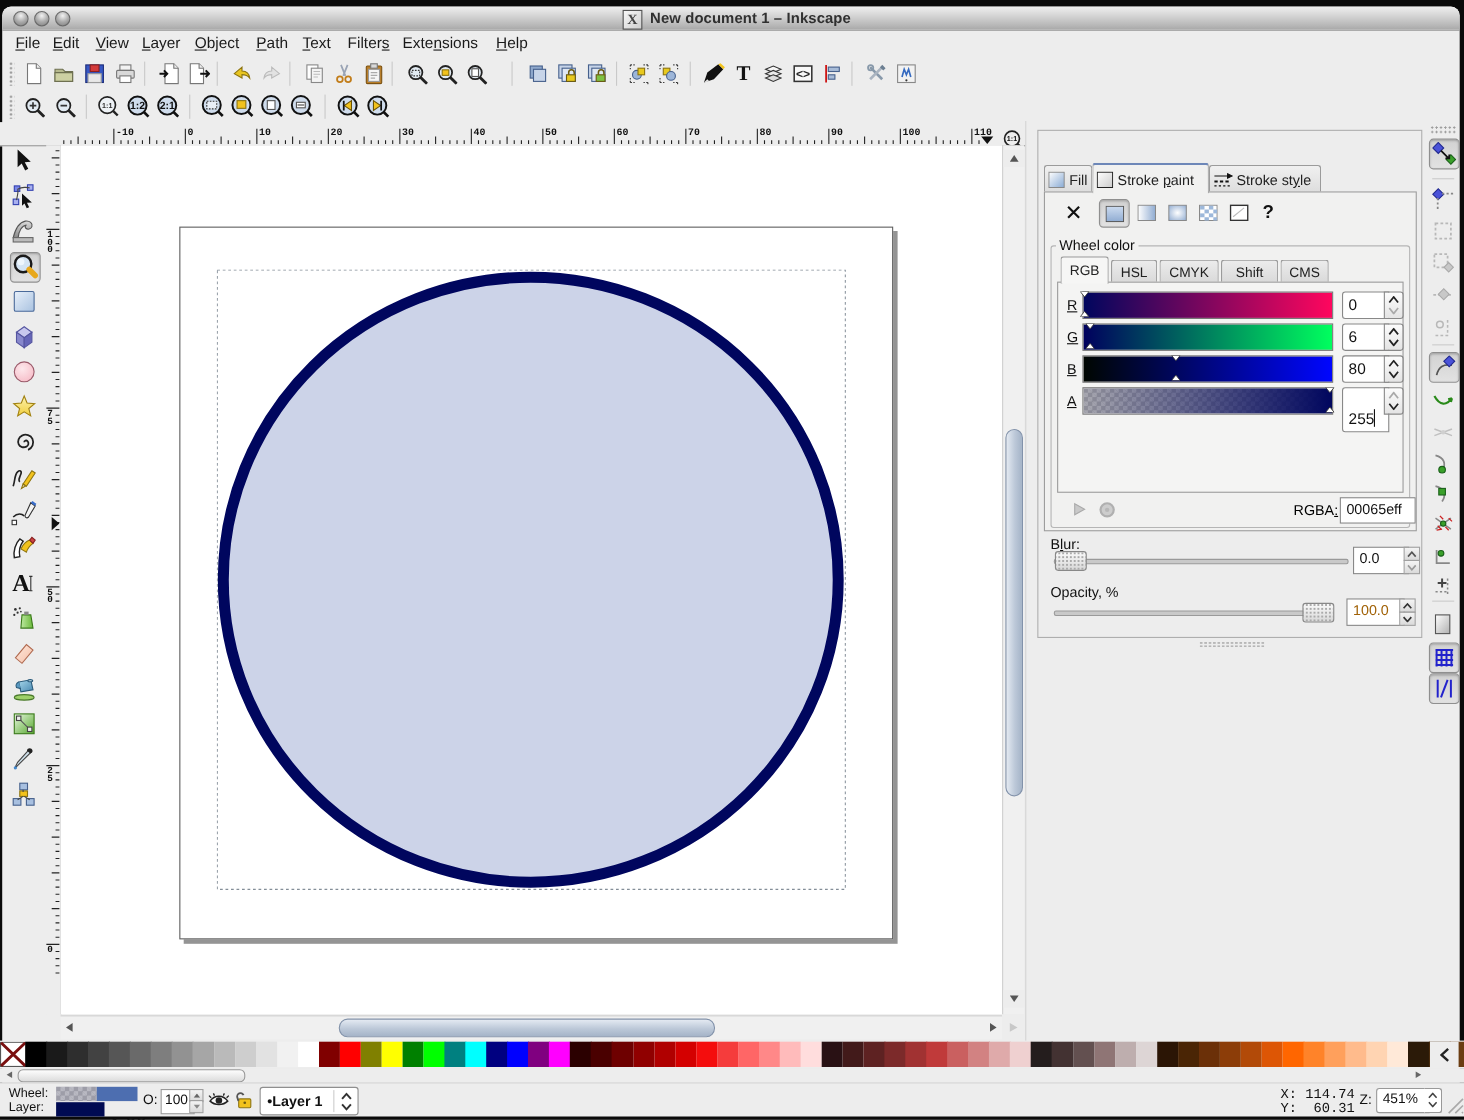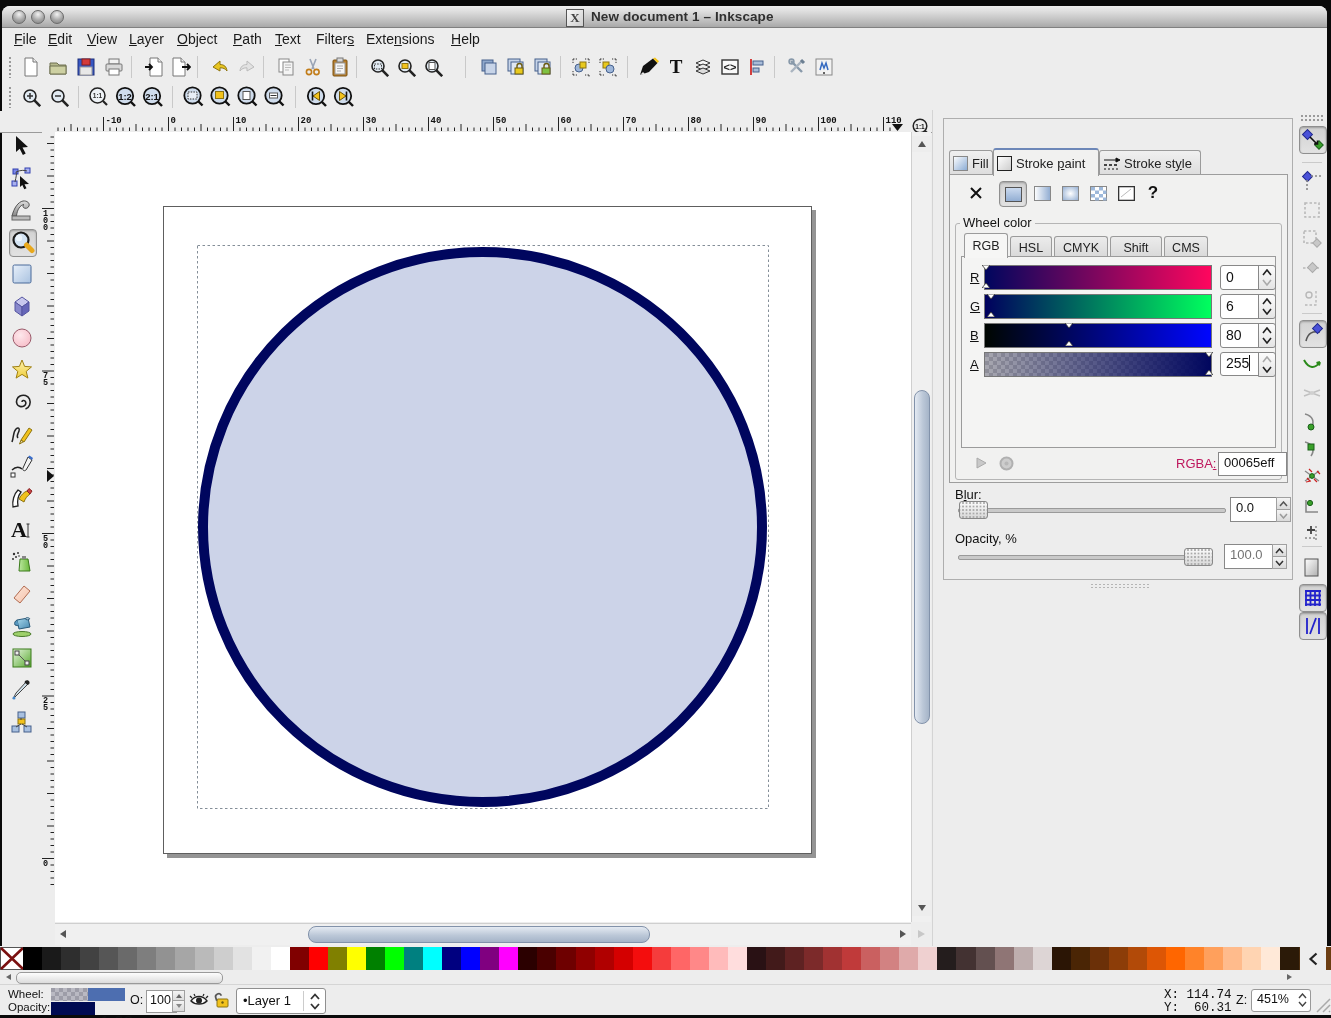--- a/index.html
+++ b/index.html
@@ -978,60 +978,60 @@
       <div class="a" style="left:0;top:0;width:100%;height:100%;background:linear-gradient(90deg,rgba(0,6,94,0),rgba(0,6,94,1))"></div>
     </div>
     <div class="a " style="left:40px;top:233px;width:226px;height:23px">
       <svg class="a" style="left:221px;top:0px" width="8" height="5">
         <path d="M4 5L0 0h8z" fill="#fff" stroke="#333" stroke-width=".8"></path>
       </svg>
       <svg class="a" style="left:221px;bottom:0px" width="8" height="5">
         <path d="M4 0L0 5h8z" fill="#fff" stroke="#333" stroke-width=".8"></path>
       </svg>
     </div>
-    <div class="a " style="left:276px;top:233px;width:36px;height:20px;background:#fff;border:1px solid #888;border-radius:3px 0 0 3px;font-size:14px;color:#111;padding:2px 0 0 5px">255<span style="border-right:1.3px solid #111"></span></div>
+    <div class="a " style="left:276px;top:233px;width:36px;height:20px;background:#fff;border:1px solid #888;border-radius:3px 0 0 3px;font-size:14px;color:#111;padding:19px 0 0 5px">255<span style="border-right:1.3px solid #111"></span></div>
     <div class="a " style="left:314px;top:233px;width:16px;height:23px;background:linear-gradient(#fcfcfc,#e4e4e4);border:1px solid #888;border-radius:0 3px 3px 0">
       <svg class="a" style="left:3px;top:3px" width="10" height="7">
         <path d="M1 6l4-5 4 5" fill="none" stroke="#aaa" stroke-width="1.6"></path>
       </svg>
       <svg class="a" style="left:3px;top:13px" width="10" height="7">
         <path d="M1 1l4 5 4-5" fill="none" stroke="#222" stroke-width="1.6"></path>
       </svg>
     </div>
     <div class="a " style="left:28px;top:334px;width:20px;height:20px;display:flex;align-items:center;justify-content:center">
       <svg width="14" height="14">
         <path d="M2 2l9 5-9 5z" fill="#c9c9c9" stroke="#aaa"></path>
       </svg>
     </div>
     <div class="a " style="left:52px;top:334px;width:20px;height:20px;display:flex;align-items:center;justify-content:center">
       <svg width="15" height="15">
         <circle cx="7.5" cy="7.5" r="6" fill="#cdcdcd" stroke="#b0b0b0" stroke-width="2"></circle>
         <circle cx="7.5" cy="7.5" r="2" fill="#b8b8b8"></circle>
       </svg>
     </div>
-    <div class="a " style="left:232px;top:337px;font-size:13px;color:#be185d">RGBA<span style="text-decoration:underline">:</span></div>
+    <div class="a " style="left:232px;top:337px;font-size:13px;color:#000000">RGBA<span style="text-decoration:underline">:</span></div>
     <div class="a " style="left:274px;top:333px;width:62px;height:20px;background:#fff;border:1px solid #888;font-size:13px;color:#111;padding:2px 0 0 5px">00065eff</div>
     <div class="a " style="left:11px;top:368px;font-size:13px;color:#111">B<span style="text-decoration:underline">l</span>ur:</div>
     <div class="a " style="left:14px;top:389px;width:266px;height:3px;background:#c9c9c9;border:1px solid #9a9a9a;border-radius:2px"></div>
     <div class="a " style="left:15px;top:382px;width:27px;height:16px;background:linear-gradient(#fafafa,#d8d8d8);border:1px solid #888;border-radius:3px;background-image:radial-gradient(circle,#aaa .8px,transparent 1px),linear-gradient(#fafafa,#d8d8d8);background-size:3.5px 3.5px,100% 100%;background-position:center center"></div>
     <div class="a " style="left:286px;top:378px;width:44px;height:21px;background:#fff;border:1px solid #888;font-size:13px;color:#111;padding:2px 0 0 5px">0.0</div>
     <div class="a spinbtn" style="left:332px;top:378px;width:13px;height:11px;display:flex;align-items:center;justify-content:center">
       <svg width="9" height="6">
         <path d="M1 5l3.5-4L8 5" fill="none" stroke="#555" stroke-width="1.5"></path>
       </svg>
     </div>
     <div class="a spinbtn" style="left:332px;top:390px;width:13px;height:11px;display:flex;align-items:center;justify-content:center">
       <svg width="9" height="6">
         <path d="M1 1l3.5 4L8 1" fill="none" stroke="#9a9a9a" stroke-width="1.5"></path>
       </svg>
     </div>
     <div class="a " style="left:11px;top:412px;font-size:13px;color:#111">Opacity, %</div>
     <div class="a " style="left:14px;top:436px;width:252px;height:3px;background:#c9c9c9;border:1px solid #9a9a9a;border-radius:2px"></div>
     <div class="a " style="left:240px;top:429px;width:27px;height:16px;background:linear-gradient(#fafafa,#d8d8d8);border:1px solid #888;border-radius:3px;background-image:radial-gradient(circle,#aaa .8px,transparent 1px),linear-gradient(#fafafa,#d8d8d8);background-size:3.5px 3.5px,100% 100%;background-position:center center"></div>
-    <div class="a " style="left:280px;top:425px;width:46px;height:21px;background:#fff;border:1px solid #888;font-size:13px;color:#737373;padding:2px 0 0 5px">100.0</div>
+    <div class="a " style="left:280px;top:425px;width:46px;height:21px;background:#fff;border:1px solid #888;font-size:13px;color:#a16207;padding:2px 0 0 5px">100.0</div>
     <div class="a spinbtn" style="left:328px;top:425px;width:13px;height:11px;display:flex;align-items:center;justify-content:center">
       <svg width="9" height="6">
         <path d="M1 5l3.5-4L8 5" fill="none" stroke="#333" stroke-width="1.5"></path>
       </svg>
     </div>
     <div class="a spinbtn" style="left:328px;top:437px;width:13px;height:11px;display:flex;align-items:center;justify-content:center">
       <svg width="9" height="6">
         <path d="M1 1l3.5 4L8 1" fill="none" stroke="#333" stroke-width="1.5"></path>
       </svg>
     </div>
@@ -1236,21 +1236,21 @@
     </div>
     <div class="a " style="left:16px;top:1px;width:205px;height:10px;background:linear-gradient(#fdfdfd,#dcdcdc);border:1px solid #9a9a9a;border-radius:5px"></div>
     <div class="a ic" style="left:1283px;top:0;width:12px;height:12px">
       <svg width="7" height="8">
         <path d="M1 1l5 3-5 3z" fill="#666"></path>
       </svg>
     </div>
   </div>
 <div class="a " style="left:0;top:984px;width:1331px;height:30px;background:#ededed;border-top:1px solid #d5d5d5;font-size:11.5px;color:#111">
     <div class="a " style="left:8px;top:3px;font-size:11.5px">Wheel:</div>
-    <div class="a " style="left:8px;top:16px;font-size:11.5px">Opacity:</div>
+    <div class="a " style="left:8px;top:16px;font-size:11.5px">Layer:</div>
     <div class="a " style="left:51px;top:3px;width:37px;height:13px;background-image:linear-gradient(45deg,#b9b9c2 25%,transparent 25%,transparent 75%,#b9b9c2 75%),linear-gradient(45deg,#b9b9c2 25%,transparent 25%,transparent 75%,#b9b9c2 75%);background-size:8px 8px;background-position:0 0,4px 4px;background-color:#9d9da8;"></div>
     <div class="a " style="left:88px;top:3px;width:37px;height:13px;background:#4d6eb0"></div>
     <div class="a " style="left:51px;top:17px;width:44px;height:13px;background:#000a52"></div>
     <div class="a " style="left:100px;top:28px;font-size:17px">1.22</div>
     <div class="a " style="left:130px;top:8px;font-size:12.5px">O:</div>
     <div class="a " style="left:146px;top:5px;width:26px;height:19px;background:#fff;border:1px solid #999;font-size:12.5px;padding:2px 0 0 3px;overflow:hidden">100</div>
     <div class="a spinbtn" style="left:172px;top:5px;width:11px;height:10px;display:flex;align-items:center;justify-content:center">
       <svg width="6" height="4">
         <path d="M3 0L6 4H0z" fill="#666"></path>
       </svg>
@@ -1268,21 +1268,21 @@
       </svg>
     </div>
     <div class="a " style="left:212px;top:6px;width:16px;height:18px">
       <svg width="18" height="18" viewBox="0 0 18 18">
         <rect x="5" y="8" width="11" height="8" rx="1" fill="#f2c21c" stroke="#8d7410"></rect>
         <path d="M4 9V6a3 3 0 0 1 6-.5" fill="none" stroke="#555" stroke-width="1.7" transform="rotate(-18 7 7)"></path>
         <circle cx="10.5" cy="11.5" r="1.2" fill="#6b5a10"></circle>
       </svg>
     </div>
     <div class="a " style="left:236px;top:3px;width:88px;height:24px;background:#fff;border:1px solid #8f8f8f;border-radius:3px">
-      <div class="a " style="left:6px;top:4px;font-size:13px;font-weight:normal;color:#111">•Layer 1</div>
+      <div class="a " style="left:6px;top:4px;font-size:13px;font-weight:bold;color:#111">•Layer 1</div>
       <div class="a " style="left:66px;top:2px;width:1px;height:20px;background:#ccc"></div>
       <svg class="a" style="left:72px;top:4px" width="12" height="17">
         <path d="M2 6l4-4.5L10 6" fill="none" stroke="#333" stroke-width="1.8"></path>
         <path d="M2 11l4 4.5 4-4.5" fill="none" stroke="#333" stroke-width="1.8"></path>
       </svg>
     </div>
     <div class="a " style="left:1164px;top:3px;font-size:12.5px;font-family:'Liberation Mono',monospace">X:&nbsp;114.74</div>
     <div class="a " style="left:1164px;top:16px;font-size:12.5px;font-family:'Liberation Mono',monospace">Y:&nbsp;&nbsp;60.31</div>
     <div class="a " style="left:1236px;top:8px;font-size:12.5px">Z:</div>
     <div class="a " style="left:1251px;top:4px;width:44px;height:19px;background:#fff;border:1px solid #999;border-radius:3px;font-size:12.5px;padding:2px 0 0 5px">451%</div>

